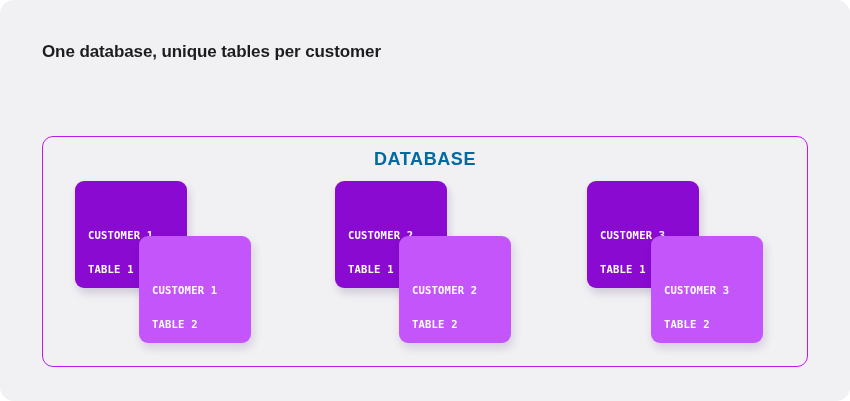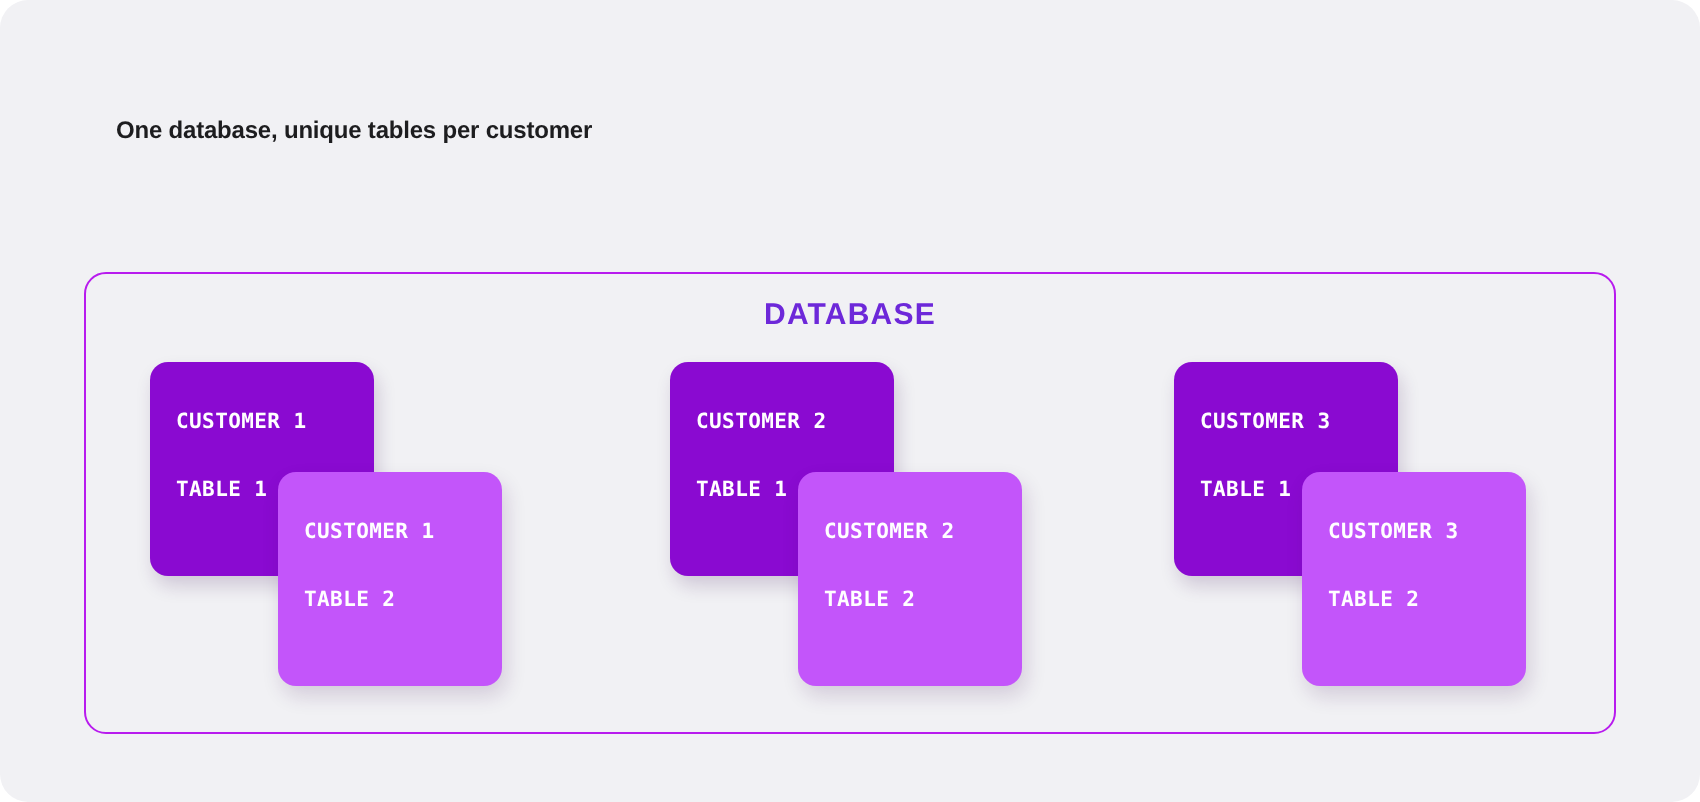--- a/index.html
+++ b/index.html
@@ -38,24 +38,24 @@
     font-weight: bold;
     color: #9A08D4;
     letter-spacing: -0.3px;
     line-height: 1.15;
     margin: 0;
     white-space: nowrap;
   }
 
   #subtitle {
     font-family: "Liberation Sans", sans-serif;
-    font-size: 12px;
+    font-size: 17px;
     font-weight: bold;
     color: #1D1D1F;
-    margin: 16px;
+    margin: 0;
     padding-top: 14px;
     letter-spacing: -0.1px;
     white-space: nowrap;
   }
 
   
   #database-container {
     position: absolute;
     left: 42px;
     top: 136px;
@@ -67,23 +67,23 @@
     background: transparent;
   }
 
   #database-label {
     position: absolute;
     left: 0;
     right: 0;
     top: 12px;
     text-align: center;
     font-family: "Liberation Sans", sans-serif;
-    font-size: 15px;
+    font-size: 18px;
     font-weight: bold;
-    color: #6d28d9;
+    color: #0369a1;
     letter-spacing: 0.6px;
   }
 
   
   .customer-group {
     position: absolute;
     top: 44px;
     width: 210px;
     height: 170px;
   }
@@ -91,21 +91,21 @@
   .group-1 { left: 32px; }
   .group-2 { left: 292px; }
   .group-3 { left: 544px; }
 
   .table-card {
     position: absolute;
     width: 112px;
     height: 107px;
     border-radius: 9px;
     box-sizing: border-box;
-    padding: 5px 0 0 13px;
+    padding: 29px 0 0 13px;
     font-family: "DejaVu Sans Mono", monospace;
     font-size: 10.5px;
     font-weight: bold;
     color: #FFFFFF;
     line-height: 1.62;
     letter-spacing: 0.2px;
     white-space: pre-line;
   }
 
   .card-back {

